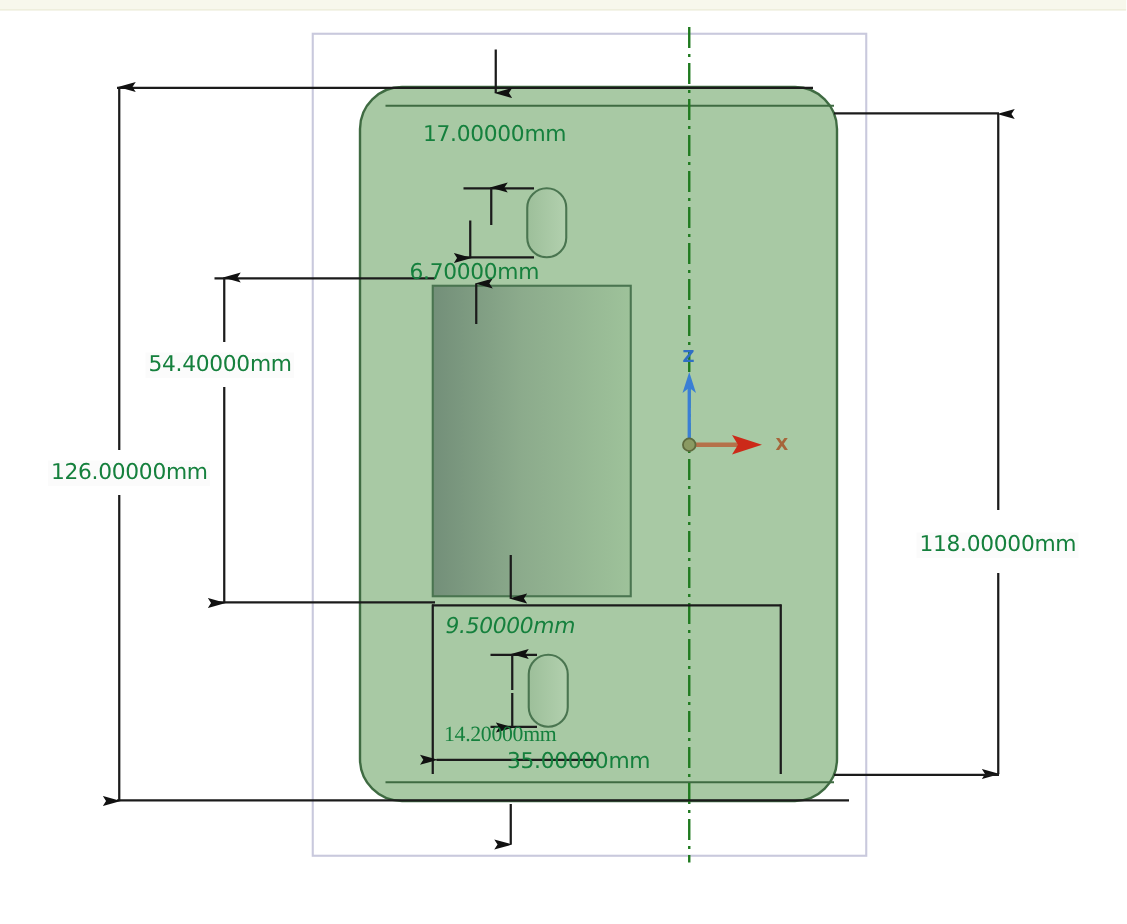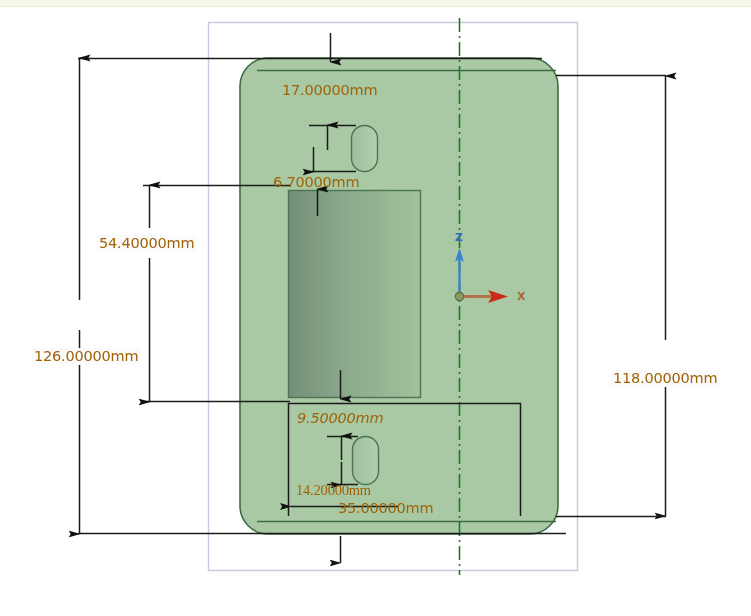--- a/index.html
+++ b/index.html
@@ -31,21 +31,21 @@
     position: absolute;
     left: 0;
     top: 0;
     width: 751px;
     height: 616px;
   }
   .dimtext {
     position: absolute;
     font-family: "DejaVu Sans", sans-serif;
     font-size: 14.5px;
-    color: #a16207;
+    color: #15803d;
     background: #fbfbfb;
     white-space: nowrap;
     letter-spacing: -0.2px;
     line-height: 1;
     padding: 1px 2px;
   }
   .dimtext.ondark {
     background: rgba(168, 200, 165, 0.0);
   }
   .axislabel {
@@ -170,25 +170,25 @@
       <path d="M459.5,248 L455,262 L459.5,258.5 L464,262 Z" fill="#3a7fd5"></path>
 
       <line x1="460" y1="296.5" x2="492" y2="296.5" stroke="#b5714a" stroke-width="3"></line>
       <path d="M508,296.5 L488,290 L492,296.5 L488,303 Z" fill="#cc2a19"></path>
 
       <circle cx="459.5" cy="296.5" r="4.2" fill="#8a9a62" stroke="#5e6b3e" stroke-width="1.2"></circle>
     </g>
 
   </svg>
 
-  <div class="dimtext" style="left:32px; top:307px;margin-top:41px;">126.00000mm</div>
+  <div class="dimtext" style="left:32px; top:307px;">126.00000mm</div>
 
   <div class="dimtext" style="left:97px; top:235px;">54.40000mm</div>
 
-  <div class="dimtext" style="left:611px; top:355px;margin-top:15px;">118.00000mm</div>
+  <div class="dimtext" style="left:611px; top:355px;">118.00000mm</div>
 
   <div class="dimtext ondark" style="left:280px; top:82px;">17.00000mm</div>
 
   <div class="dimtext ondark" style="left:271px; top:174px;">6.70000mm</div>
 
   <div class="dimtext ondark" style="left:295px; top:410px;font-style:italic;">9.50000mm</div>
 
   <div class="dimtext ondark" style="left:294px; top:482px;font-family:Liberation Serif, serif;">14.20000mm</div>
 
   <div class="dimtext ondark" style="left:336px; top:500px;text-align:right;">35.00000mm</div>

